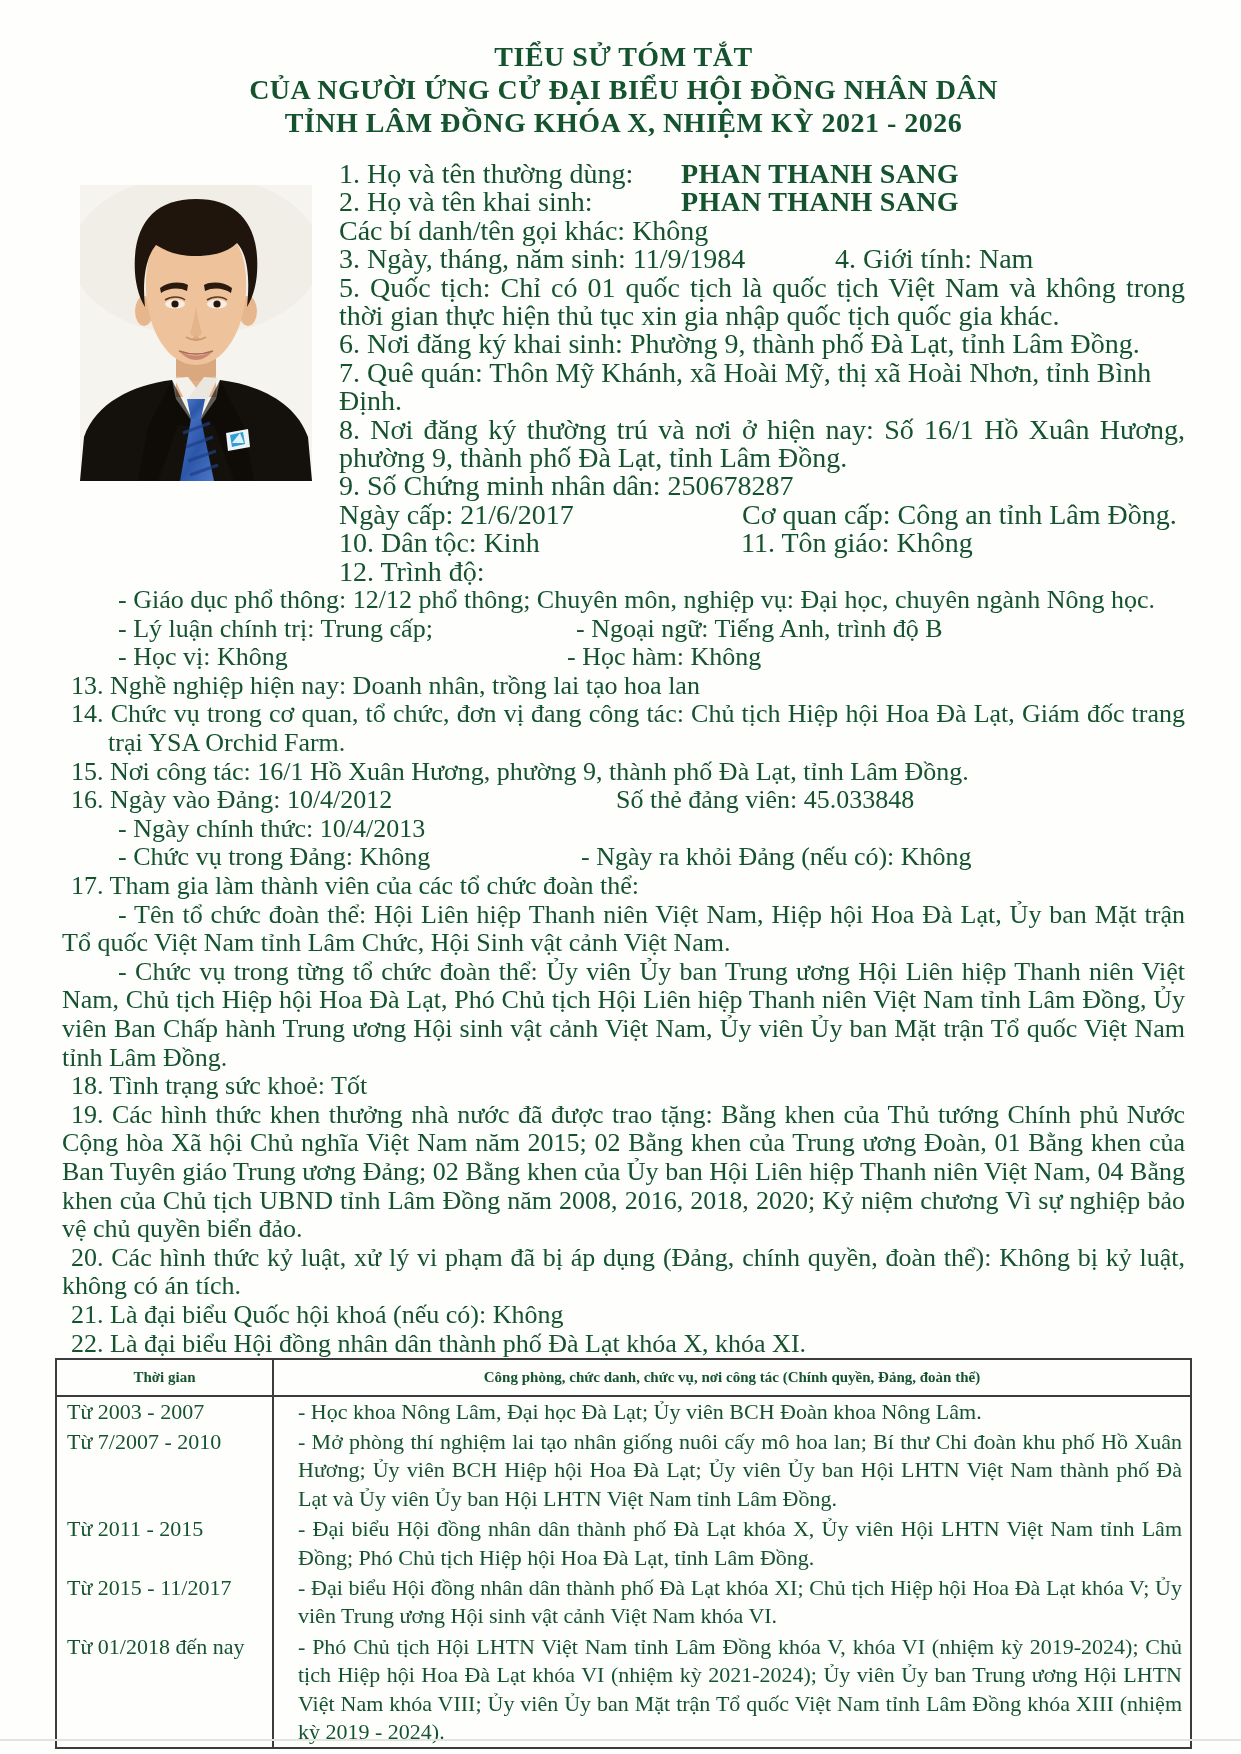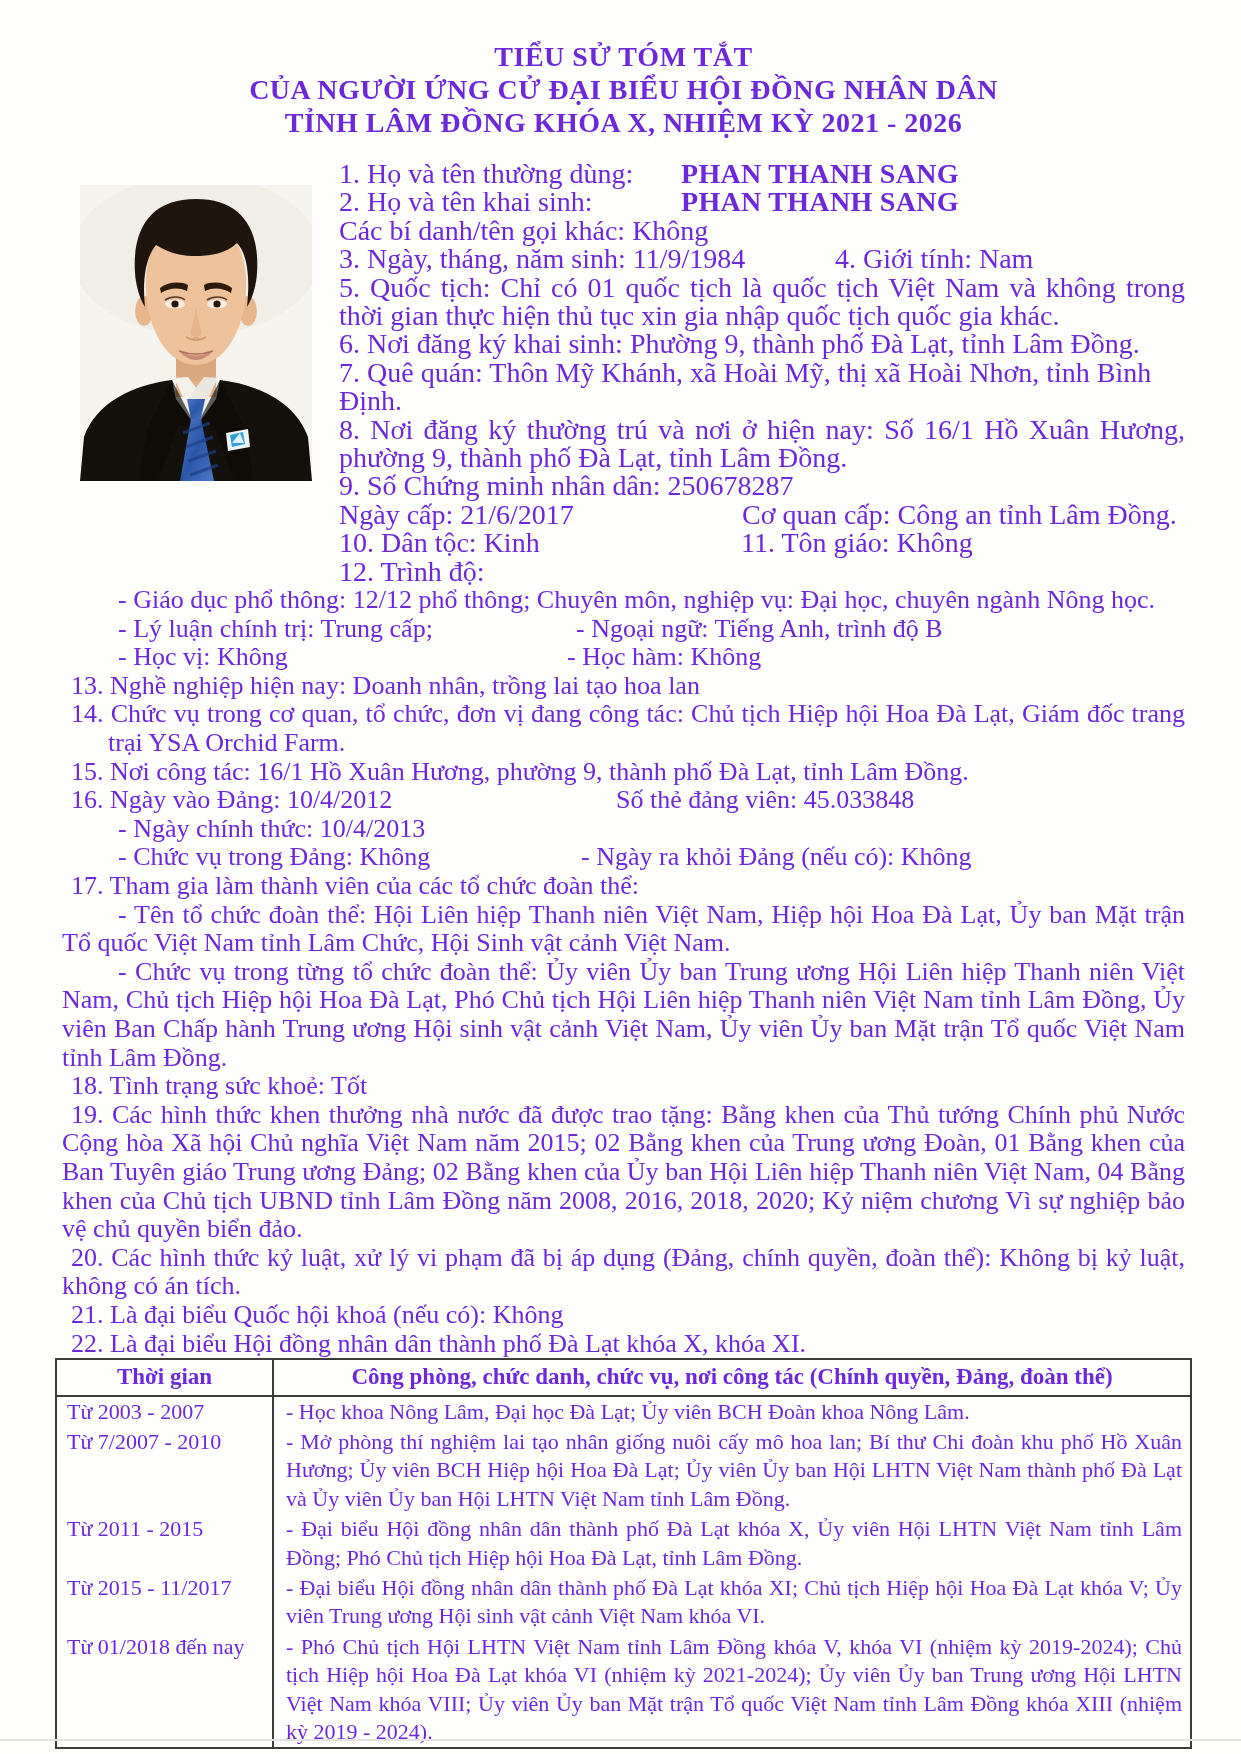--- a/index.html
+++ b/index.html
@@ -1,19 +1,19 @@
 <!DOCTYPE html>
 <html><head>
 <meta charset="utf-8">
 <style>
   html,body{margin:0;padding:0;background:#ffffff;}
   .page{
     position:relative;width:1241px;height:1754px;background:#fefefd;
     font-family:"Liberation Serif","DejaVu Serif",serif;
-    color:#6d28d9;overflow:hidden;
+    color:#14532d;overflow:hidden;
   }
   .content{position:absolute;left:62px;top:40px;width:1123px;}
   
   .doc-title{ text-align:center;font-weight:bold;font-size:28px;line-height:33px;letter-spacing:.5px;}
   .doc-title div{white-space:nowrap;}
   
   .photo{position:absolute;left:80px;top:185px;width:232px;height:296px;}
   
   .beside{margin-left:277px;margin-top:21px;font-size:28px;line-height:28.4px;}
   .line{position:relative;}
@@ -35,28 +35,28 @@
   .sothe{left:545px;}
   .rakhoi{left:519px;text-align:right;}
   
   .career-title{text-align:center;font-weight:bold;font-size:25px;margin:5px 0 7px 0;letter-spacing:.3px;}
   table.career{
     border-collapse:collapse;margin-left:-7px;width:1135px;table-layout:fixed;
     font-size:22px;line-height:28.4px;
   }
   table.career th,table.career td{border:0;vertical-align:top;}
   table.career th{
-    border-bottom:2px solid #3c3c3c;font-size:23px;padding:3px 4px;text-align:center;
+    border-bottom:2px solid #3c3c3c;font-size:15px;padding:3px 4px;text-align:center;
   }
   .col-time{width:217px;}
   .col-desc{width:918px;}
   table.career{border:2px solid #3c3c3c;}
   .vline{border-left:2px solid #3c3c3c !important;}
   td.time{padding:1px 4px 1px 10px;white-space:nowrap;}
-  td.desc{padding:1px 8px 1px 12px;text-align:justify;}
+  td.desc{padding:1px 8px 1px 24px;text-align:justify;}
   
   .scan-streak{position:absolute;left:0;right:0;top:1739px;height:2px;background:#e3e4df;}
 </style>
 </head>
 <body>
 
 <div class="page">
 
   <div class="photo">
     <svg width="232" height="296" viewBox="0 0 232 296">

